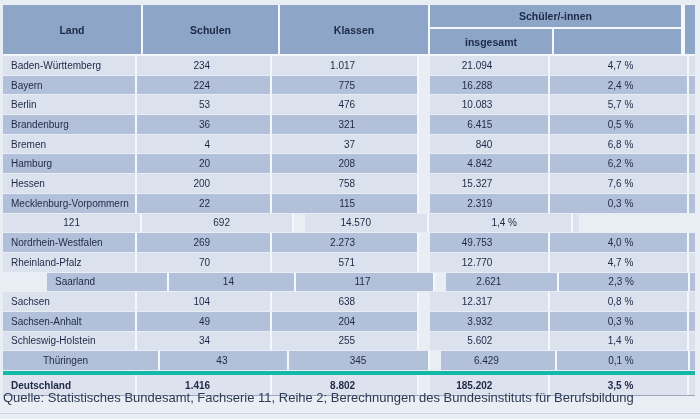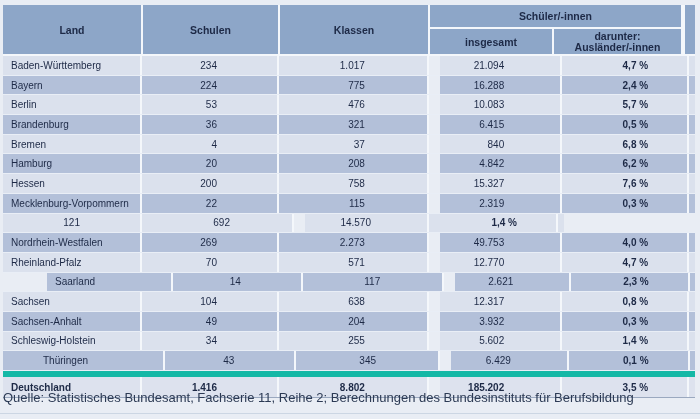--- a/index.html
+++ b/index.html
@@ -53,35 +53,35 @@
   .trow.light .td{background:#dbe1ed;}
   .trow.dark  .td{background:#b3c0d9;}
   .td{
     display:flex;align-items:center;
   }
   .td.name{padding-left:8px;}
   .td.num{justify-content:flex-end;}
   .td.num.c-schulen{padding-right:60px;width:77px;}
   .td.num.c-klassen{padding-right:62px;width:88px;}
   .td.num.c-insg   {padding-right:56px;width:66px;margin-left:11px;}
-  .td.num.c-dar    {padding-right:39px;width:88px;font-weight:bold;}
+  .td.num.c-dar    {padding-right:54px;width:88px;}
   
   .trow .td.c-schulen{box-sizing:content-box;}
   .trow .td.c-klassen{box-sizing:content-box;}
   .trow .td.c-insg{box-sizing:content-box;}
   .trow .td.c-dar{box-sizing:content-box;}
   
   .thead .c-land,.thead .c-schulen,.thead .c-klassen,.thead .c-strip{box-sizing:border-box;}
   
   .thead{border-bottom:2px solid #f4f7fb;}
   
   .trow.total{
     height:20px;
     font-weight:bold;
-    border-top:6px solid #14b8a6;
+    border-top:4px solid #14b8a6;
     border-bottom:1px solid #9aa8bf;
     font-size:10px;
   }
   .trow.total .td{background:#dde2ee;}
   
   .source{
     position:absolute;left:3px;top:390px;
     font-size:13px;color:#2c3a54;
   }
   .bottom-rule{
@@ -103,26 +103,20 @@
     </div>
     <div class="th c-klassen sepR">
       <span>Klassen</span>
     </div>
     <div class="th-group sepR" style="width:251px;">
       <div class="group-title">Schüler/-innen</div>
       <div class="group-sub">
         <div class="th c-insg sepR">
           <span>insgesamt</span>
         </div>
-        <div class="th c-dar">
-          <span class="darunter-label">
-            <span>darunter:</span><br>
-            <span>Ausländer/-innen</span>
-          </span>
-        </div>
       </div>
     </div>
     <div class="th c-strip" style="border-left:2px solid #f4f7fb;"></div>
   </div>
 
   <div class="tbody">
       <div class="trow light">
     <div class="td name c-land sepR" style="width:132px;">Baden-Württemberg</div>
     <div class="td num c-schulen sepR">234</div>
     <div class="td num c-klassen sepR">1.017</div>

